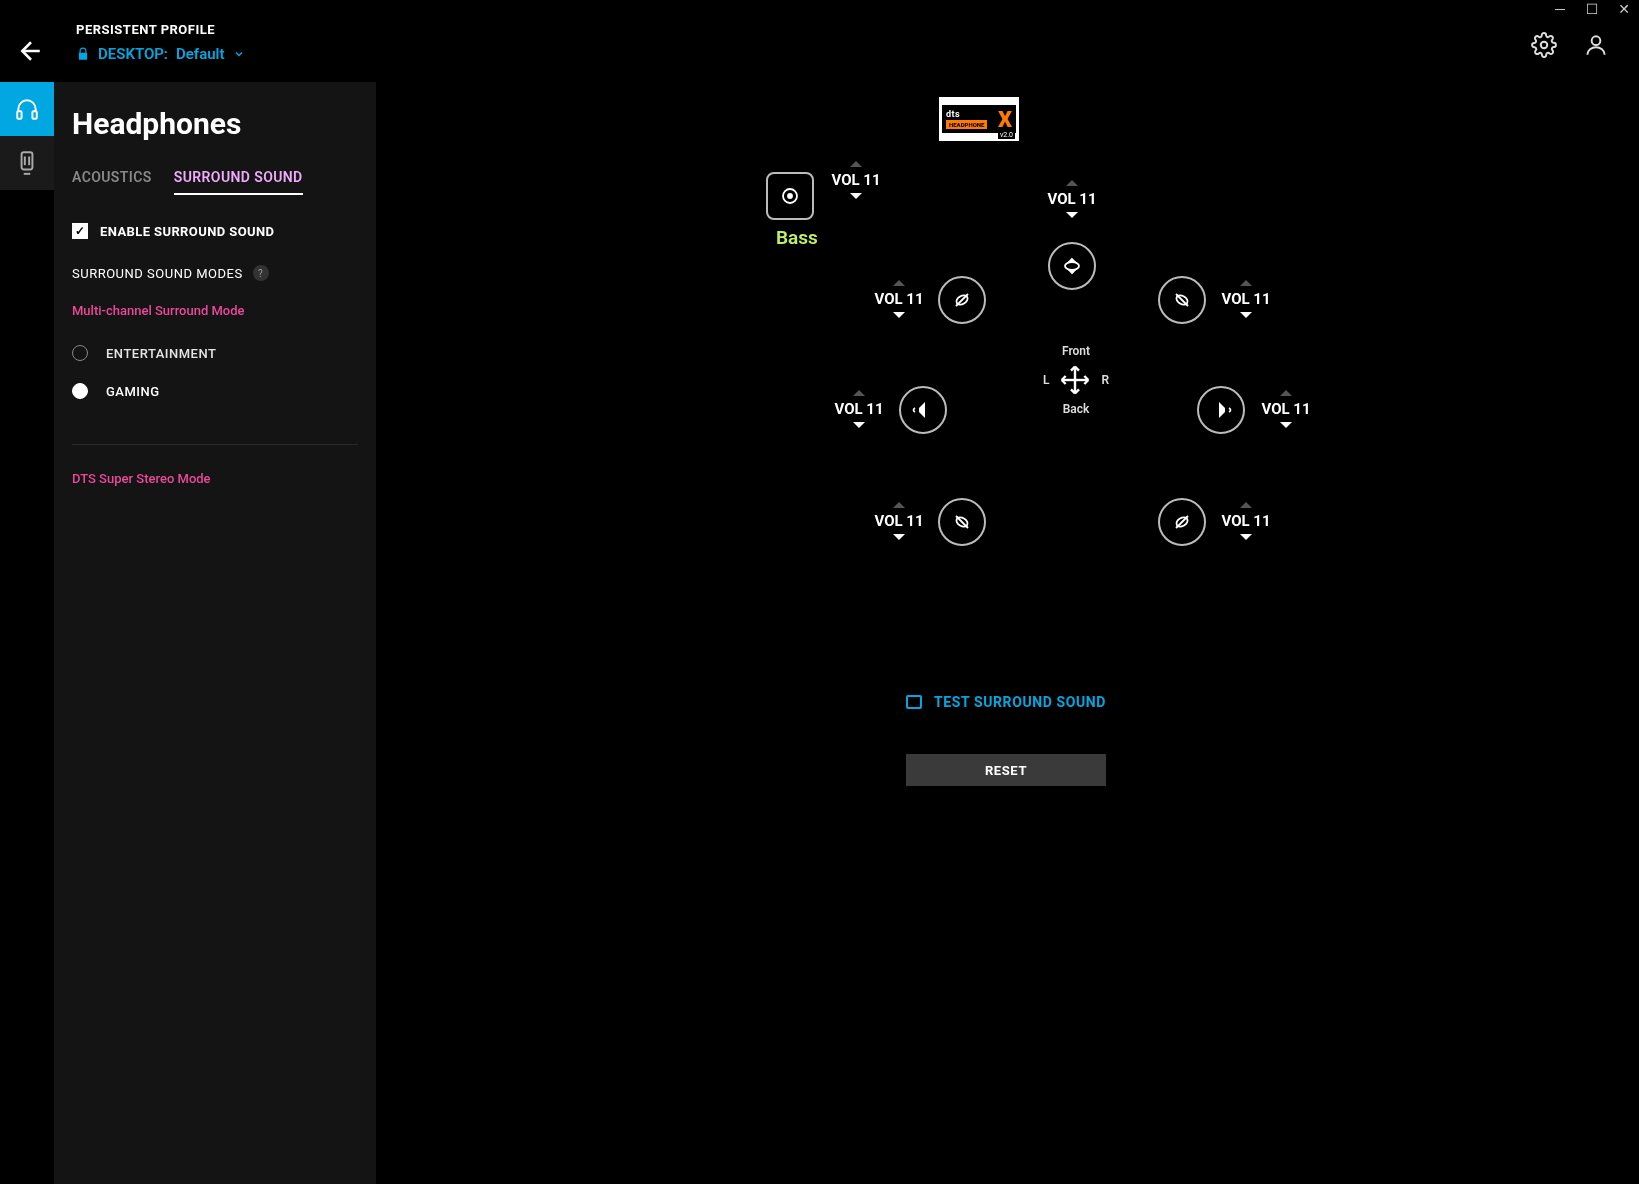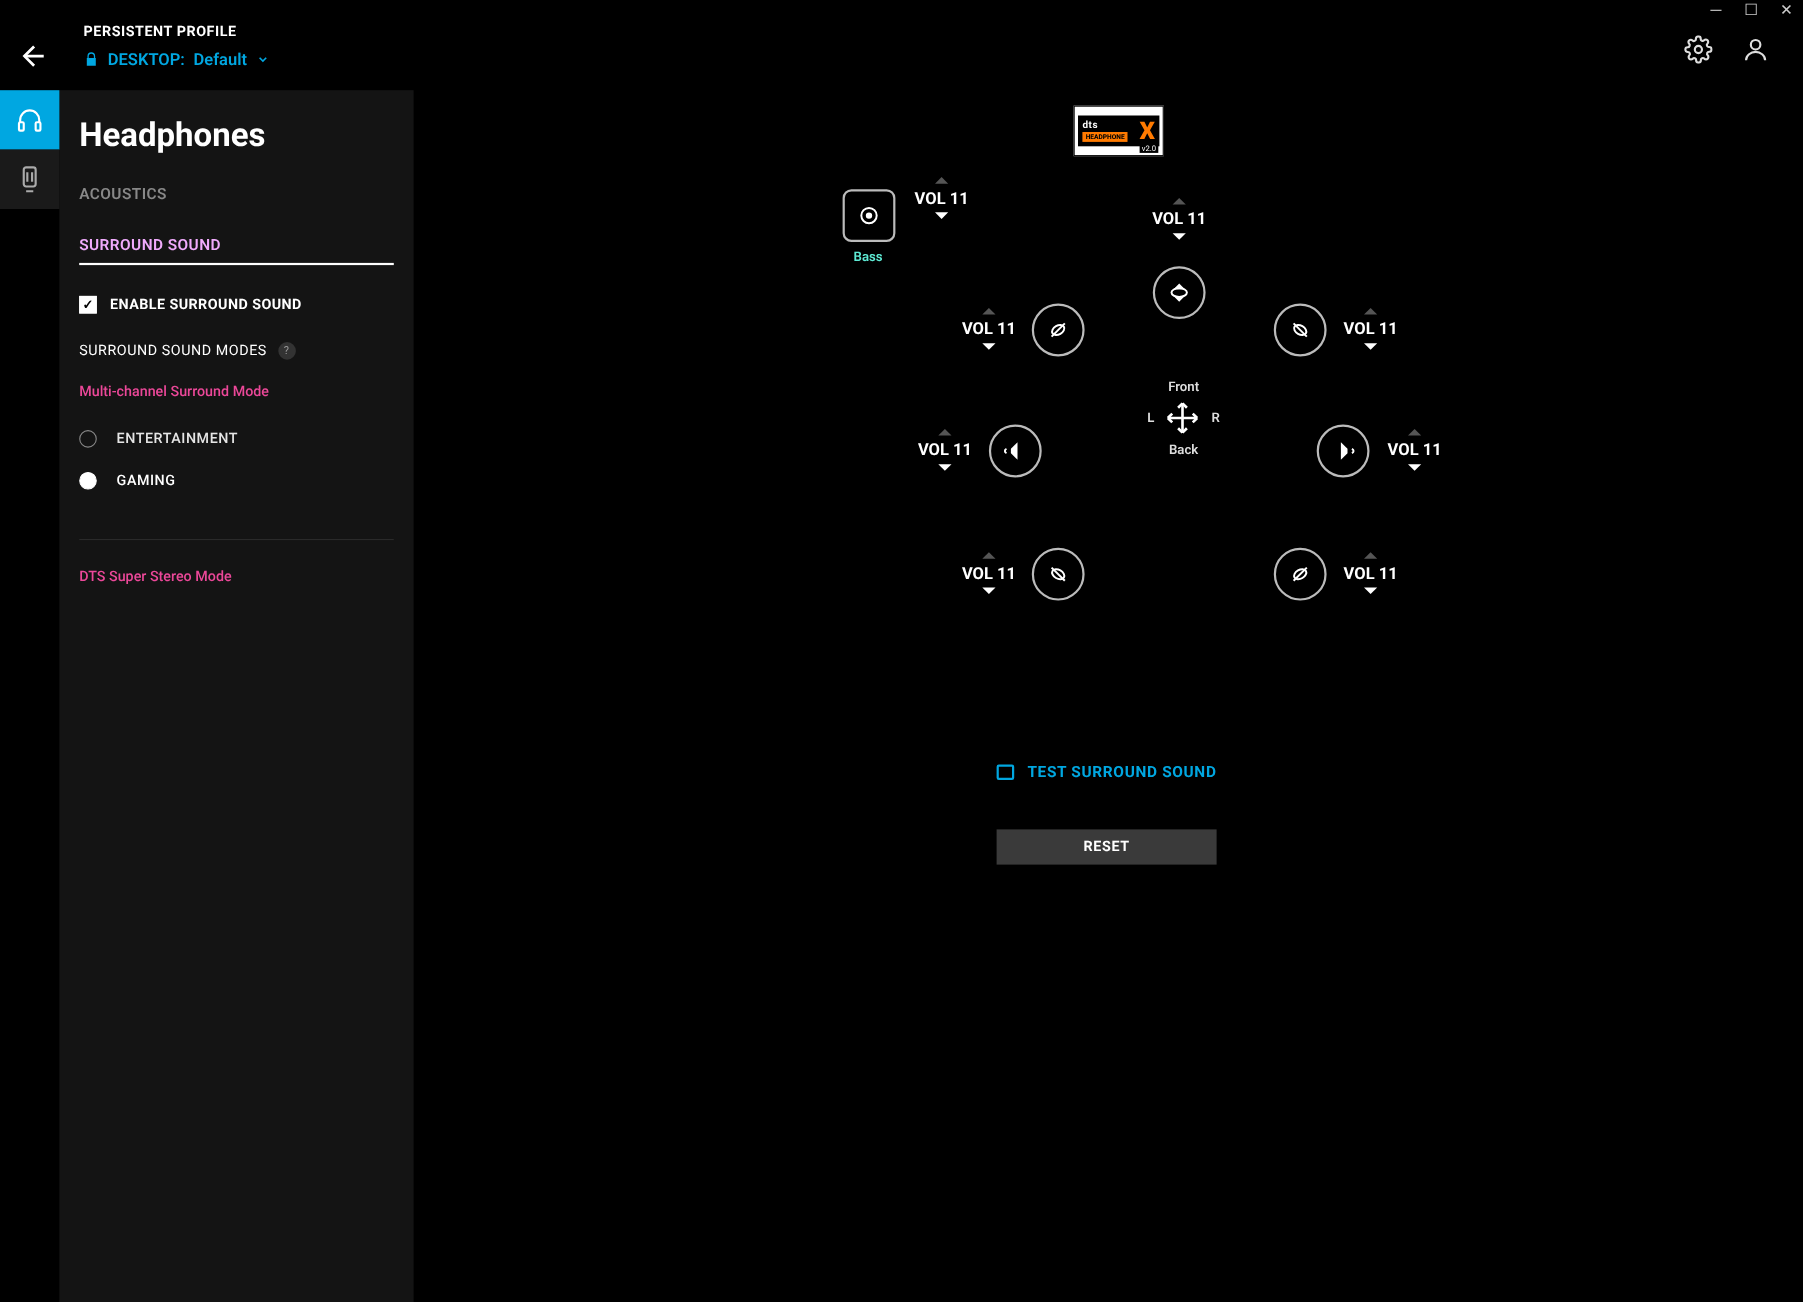--- a/index.html
+++ b/index.html
@@ -99,21 +99,21 @@
     width: 322px;
     bottom: 0;
     background: #141414;
     padding: 24px 18px 18px 18px;
   }
   .sidebar h1 {
     font-size: 30px;
     font-weight: 700;
     margin-bottom: 28px;
   }
-  .tabs { display:flex; gap:22px; border-bottom:0; margin-bottom:28px;flex-direction:column; }
+  .tabs { display:flex; gap:22px; border-bottom:0; margin-bottom:28px; }
   .tab {
     font-size: 14px;
     font-weight:600;
     letter-spacing:0.4px;
     color: #888;
     padding-bottom: 8px;
   }
   .tab.active { color:#f0abfc; border-bottom:2px solid #fff; }
 
   .checkbox-row {
@@ -166,21 +166,21 @@
     top: 82px;
     left: 376px;
     right:0;
     bottom:0;
   }
 
   
   .dts-badge {
     position:absolute;
     top: 14px;
-    left: 600px;
+    left: 562px;
     width: 82px;
     height: 46px;
     background: #fff;
     display:flex;
     flex-direction:column;
     align-items:center;
     justify-content:center;
     padding:2px;
     border:1px solid #000;
   }
@@ -232,23 +232,23 @@
     width:0; height:0;
     border-left:6px solid transparent;
     border-right:6px solid transparent;
   }
   .vol-control .arrow-up { border-bottom:6px solid #555; margin-bottom:4px; }
   .vol-control .arrow-down { border-top:6px solid #fff; margin-top:4px; }
   .vol-control .vol-text { font-size:15px; font-weight:700; white-space:nowrap; }
 
   .speaker-label {
     position:absolute;
-    font-size:12px;
+    font-size:19px;
     font-weight:600;
-    color:#5eead4;
+    color:#bef264;
   }
 
   
   .compass {
     position:absolute;
     display:flex;
     flex-direction:column;
     align-items:center;
     gap:6px;
     font-size:12px;

